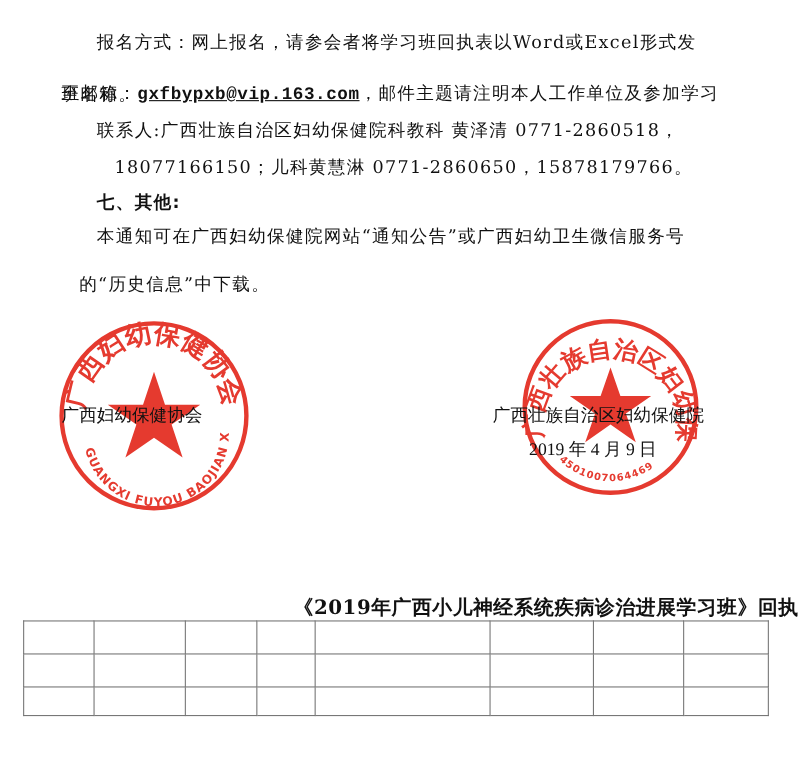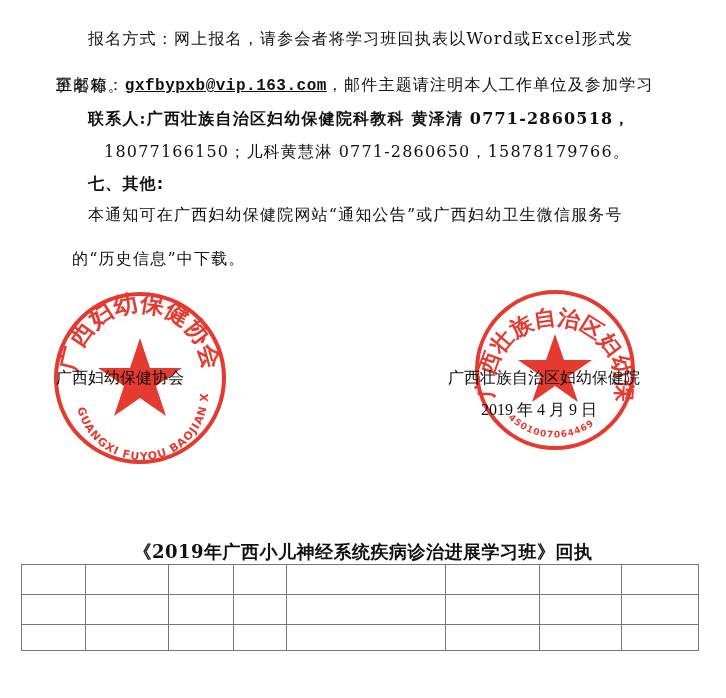--- a/index.html
+++ b/index.html
@@ -3,36 +3,36 @@
 <meta charset="utf-8">
 <style>
   html, body { margin:0; padding:0; background:#ffffff; }
   body { width:726px; height:698px; position:relative; overflow:hidden;
          font-family:"DejaVu Serif","Liberation Serif",serif; color:#111; }
   .line { position:absolute; font-size:16px; white-space:nowrap; letter-spacing:1.2px; line-height:20px; }
   .email { font-weight:bold; text-decoration:underline; letter-spacing:0.5px; font-family:"Liberation Mono","DejaVu Sans Mono",monospace; }
   .heading { font-weight:bold; font-family:"DejaVu Sans","Liberation Sans",sans-serif; }
   .stamp { position:absolute; }
   .sig { position:absolute; font-size:16px; white-space:nowrap; line-height:20px; z-index:2; }
-  .form-title { position:absolute; left:0; width:726px; top:540px; text-align:center; font-size:18px; font-weight:bold; letter-spacing:0.5px; }
+  .form-title { position:absolute; left:0; width:726px; top:540px; text-align:right; font-size:18px; font-weight:bold; letter-spacing:0.5px; }
   table.form { position:absolute; left:21px; top:564px; border-collapse:collapse; }
   table.form td, table.form th { border:1.5px solid #777; padding:0; font-size:14px; font-weight:bold; text-align:center; font-family:"DejaVu Sans","Liberation Sans",sans-serif; }
   table.form th { height:29px; }
   table.form td { height:29px; }
 </style>
 </head>
 <body>
 
 <div class="line" style="left:88px; top:11px;margin-top:18px;">报名方式：网上报名，请参会者将学习班回执表以Word或Excel形式发</div>
 <div class="line" style="left:56px; top:43px;margin-top:32px;">
   <span>至邮箱：</span><span class="email">gxfbypxb@vip.163.com</span><span>，邮件主题请注明本人工作单位及参加学习</span>
 </div>
 <div class="line" style="left:56px; top:76px;">班名称。</div>
 
-<div class="line" style="left:88px; top:109px;font-weight:bold;">联系人:广西壮族自治区妇幼保健院科教科 黄泽清 0771-2860518，</div>
+<div class="line" style="left:88px; top:109px;">联系人:广西壮族自治区妇幼保健院科教科 黄泽清 0771-2860518，</div>
 <div class="line" style="left:56px; top:142px;margin-left:48px;">18077166150；儿科黄慧淋 0771-2860650，15878179766。</div>
 
 <div class="line heading" style="left:88px; top:174px;">七、其他:</div>
 <div class="line" style="left:88px; top:205px;text-align:center;">本通知可在广西妇幼保健院网站“通知公告”或广西妇幼卫生微信服务号</div>
 <div class="line" style="left:72px; top:237px;margin-top:12px;">的“历史信息”中下载。</div>
 
 <svg class="stamp" style="left:50px; top:290px;" width="180" height="180" viewBox="0 0 180 180">
   <defs>
     <path id="arcTopL" d="M 28 100 A 64 64 0 1 1 154 92"></path>
     <path id="arcBotL" d="M 26 108 A 66 66 0 0 0 158 100"></path>

